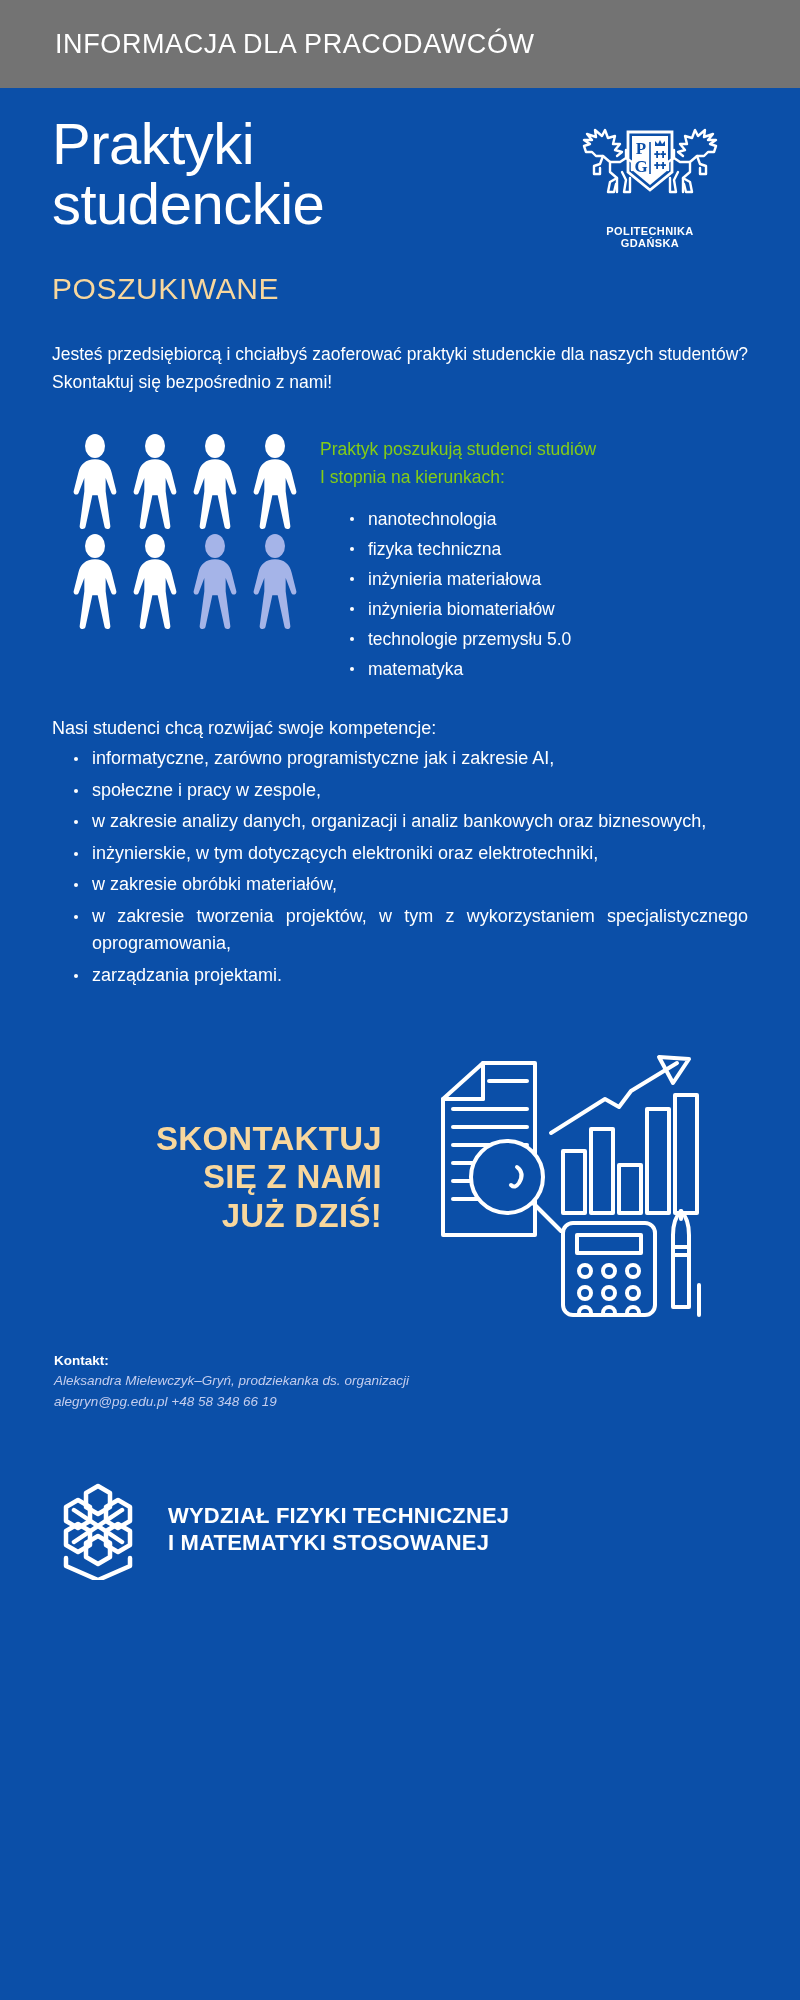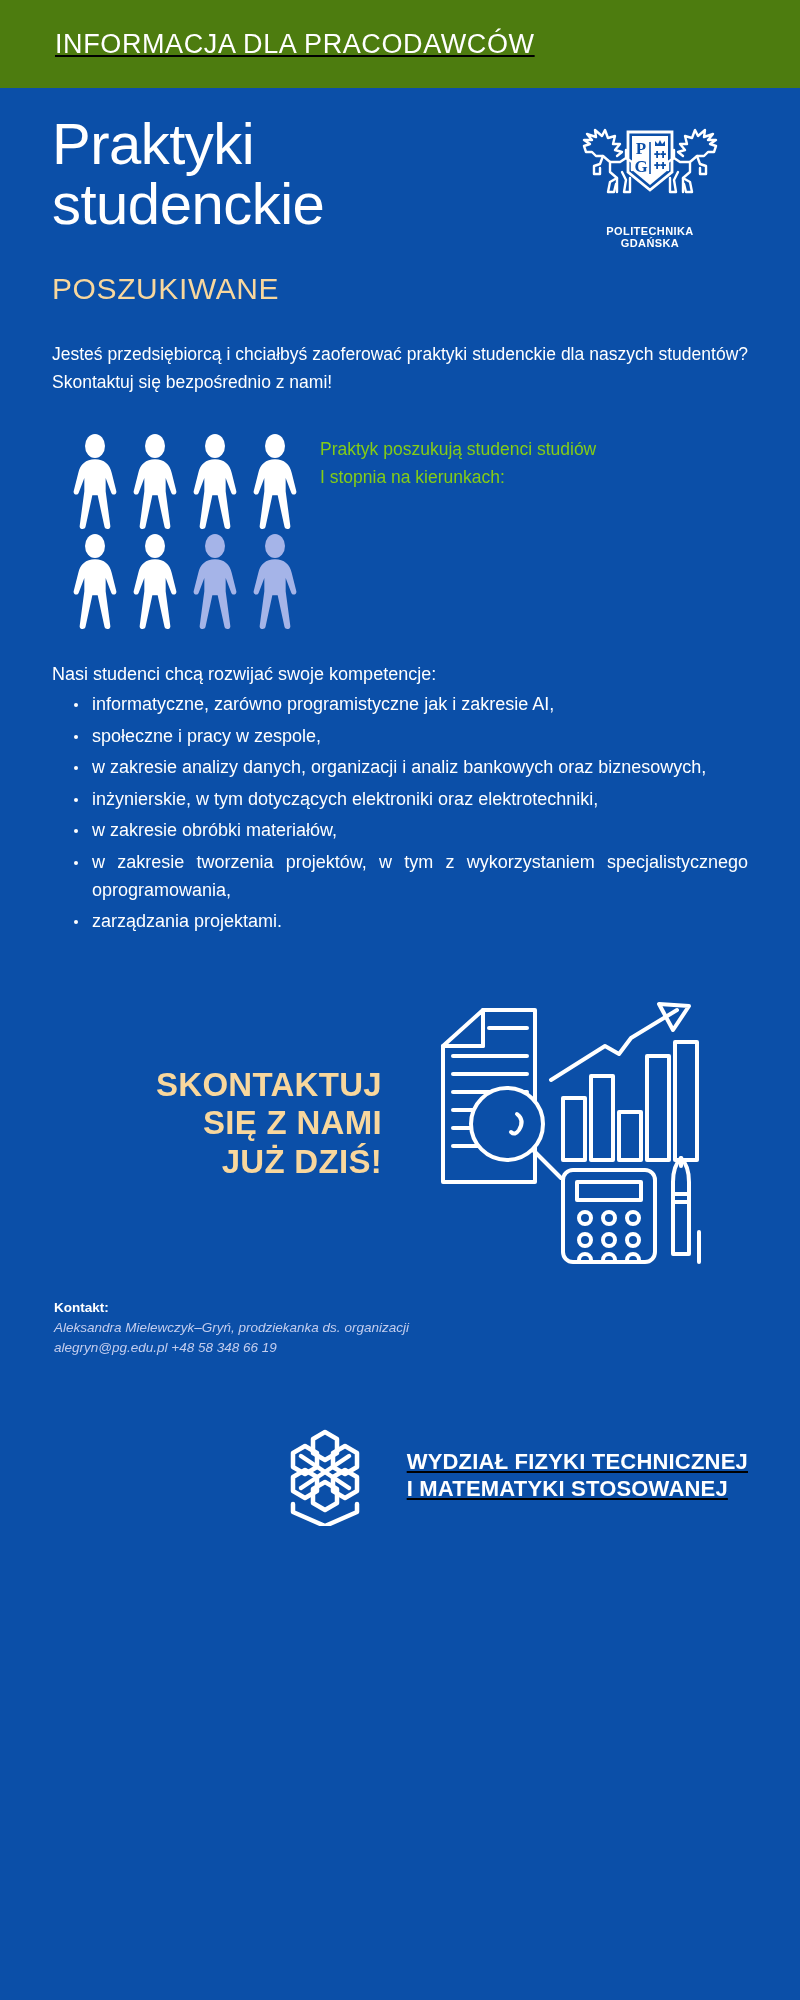--- a/index.html
+++ b/index.html
@@ -12,26 +12,25 @@
     background: #0b4fa8;
     font-family: "Liberation Sans", sans-serif;
     overflow: hidden;
     position: relative;
   }
 
   
   .header-band {
     width: 800px;
     height: 88px;
-    background: #4d7c0f;
+    background: #737373;
     display: flex;
     align-items: center;
     box-sizing: border-box;
     padding-left: 55px;
-    text-decoration: underline;
   }
   .header-band-title {
     color: #ffffff;
     font-size: 27px;
     letter-spacing: 0.6px;
     font-weight: 400;
   }
 
   
   .page {
@@ -219,23 +218,22 @@
     line-height: 1.5;
     margin: 0;
     font-style: italic;
   }
 
   
   .footer {
     margin-top: 68px;
     display: flex;
     align-items: center;
-    justify-content: flex-end;
-    gap: 36px;
-    text-decoration: underline;
+    justify-content: flex-start;
+    gap: 24px;
   }
   .footer-text {
     color: #ffffff;
     font-size: 22px;
     font-weight: 700;
     line-height: 1.22;
     letter-spacing: 0.2px;
     white-space: pre-line;
   }
 </style>
@@ -350,20 +348,28 @@
           <g fill="#a5b4e8">
             <ellipse cx="20" cy="9" rx="7.5" ry="9"></ellipse>
             <path d="M20 19c-7 0-11 4-12.5 10L4 43c-.5 2.5 3 3.5 3.8 1L12 33v10l-3.5 26c-.4 2.6 3.8 3.2 4.4.6L18 46h4l5.1 23.6c.6 2.6 4.8 2 4.4-.6L28 43V33l4.2 11c.8 2.5 4.3 1.5 3.8-1l-3.5-14C31 23 27 19 20 19z"></path>
           </g>
         </svg>
     </div>
 
     <div class="fields-block">
       <p class="fields-lead">Praktyk poszukują studenci studiów
 I stopnia na kierunkach:</p>
+      <ul class="bullet-list">
+        <li>nanotechnologia</li>
+        <li>fizyka techniczna</li>
+        <li>inżynieria materiałowa</li>
+        <li>inżynieria biomateriałów</li>
+        <li>technologie przemysłu 5.0</li>
+        <li>matematyka</li>
+      </ul>
     </div>
   </div>
 
   <div class="competences">
     <p class="competences-lead">Nasi studenci chcą rozwijać swoje kompetencje:</p>
     <ul class="comp-list">
       <li>informatyczne, zarówno programistyczne jak i zakresie AI,</li>
       <li>społeczne i pracy w zespole,</li>
       <li>w zakresie analizy danych, organizacji i analiz bankowych oraz biznesowych,</li>
       <li>inżynierskie, w tym dotyczących elektroniki oraz elektrotechniki,</li>

